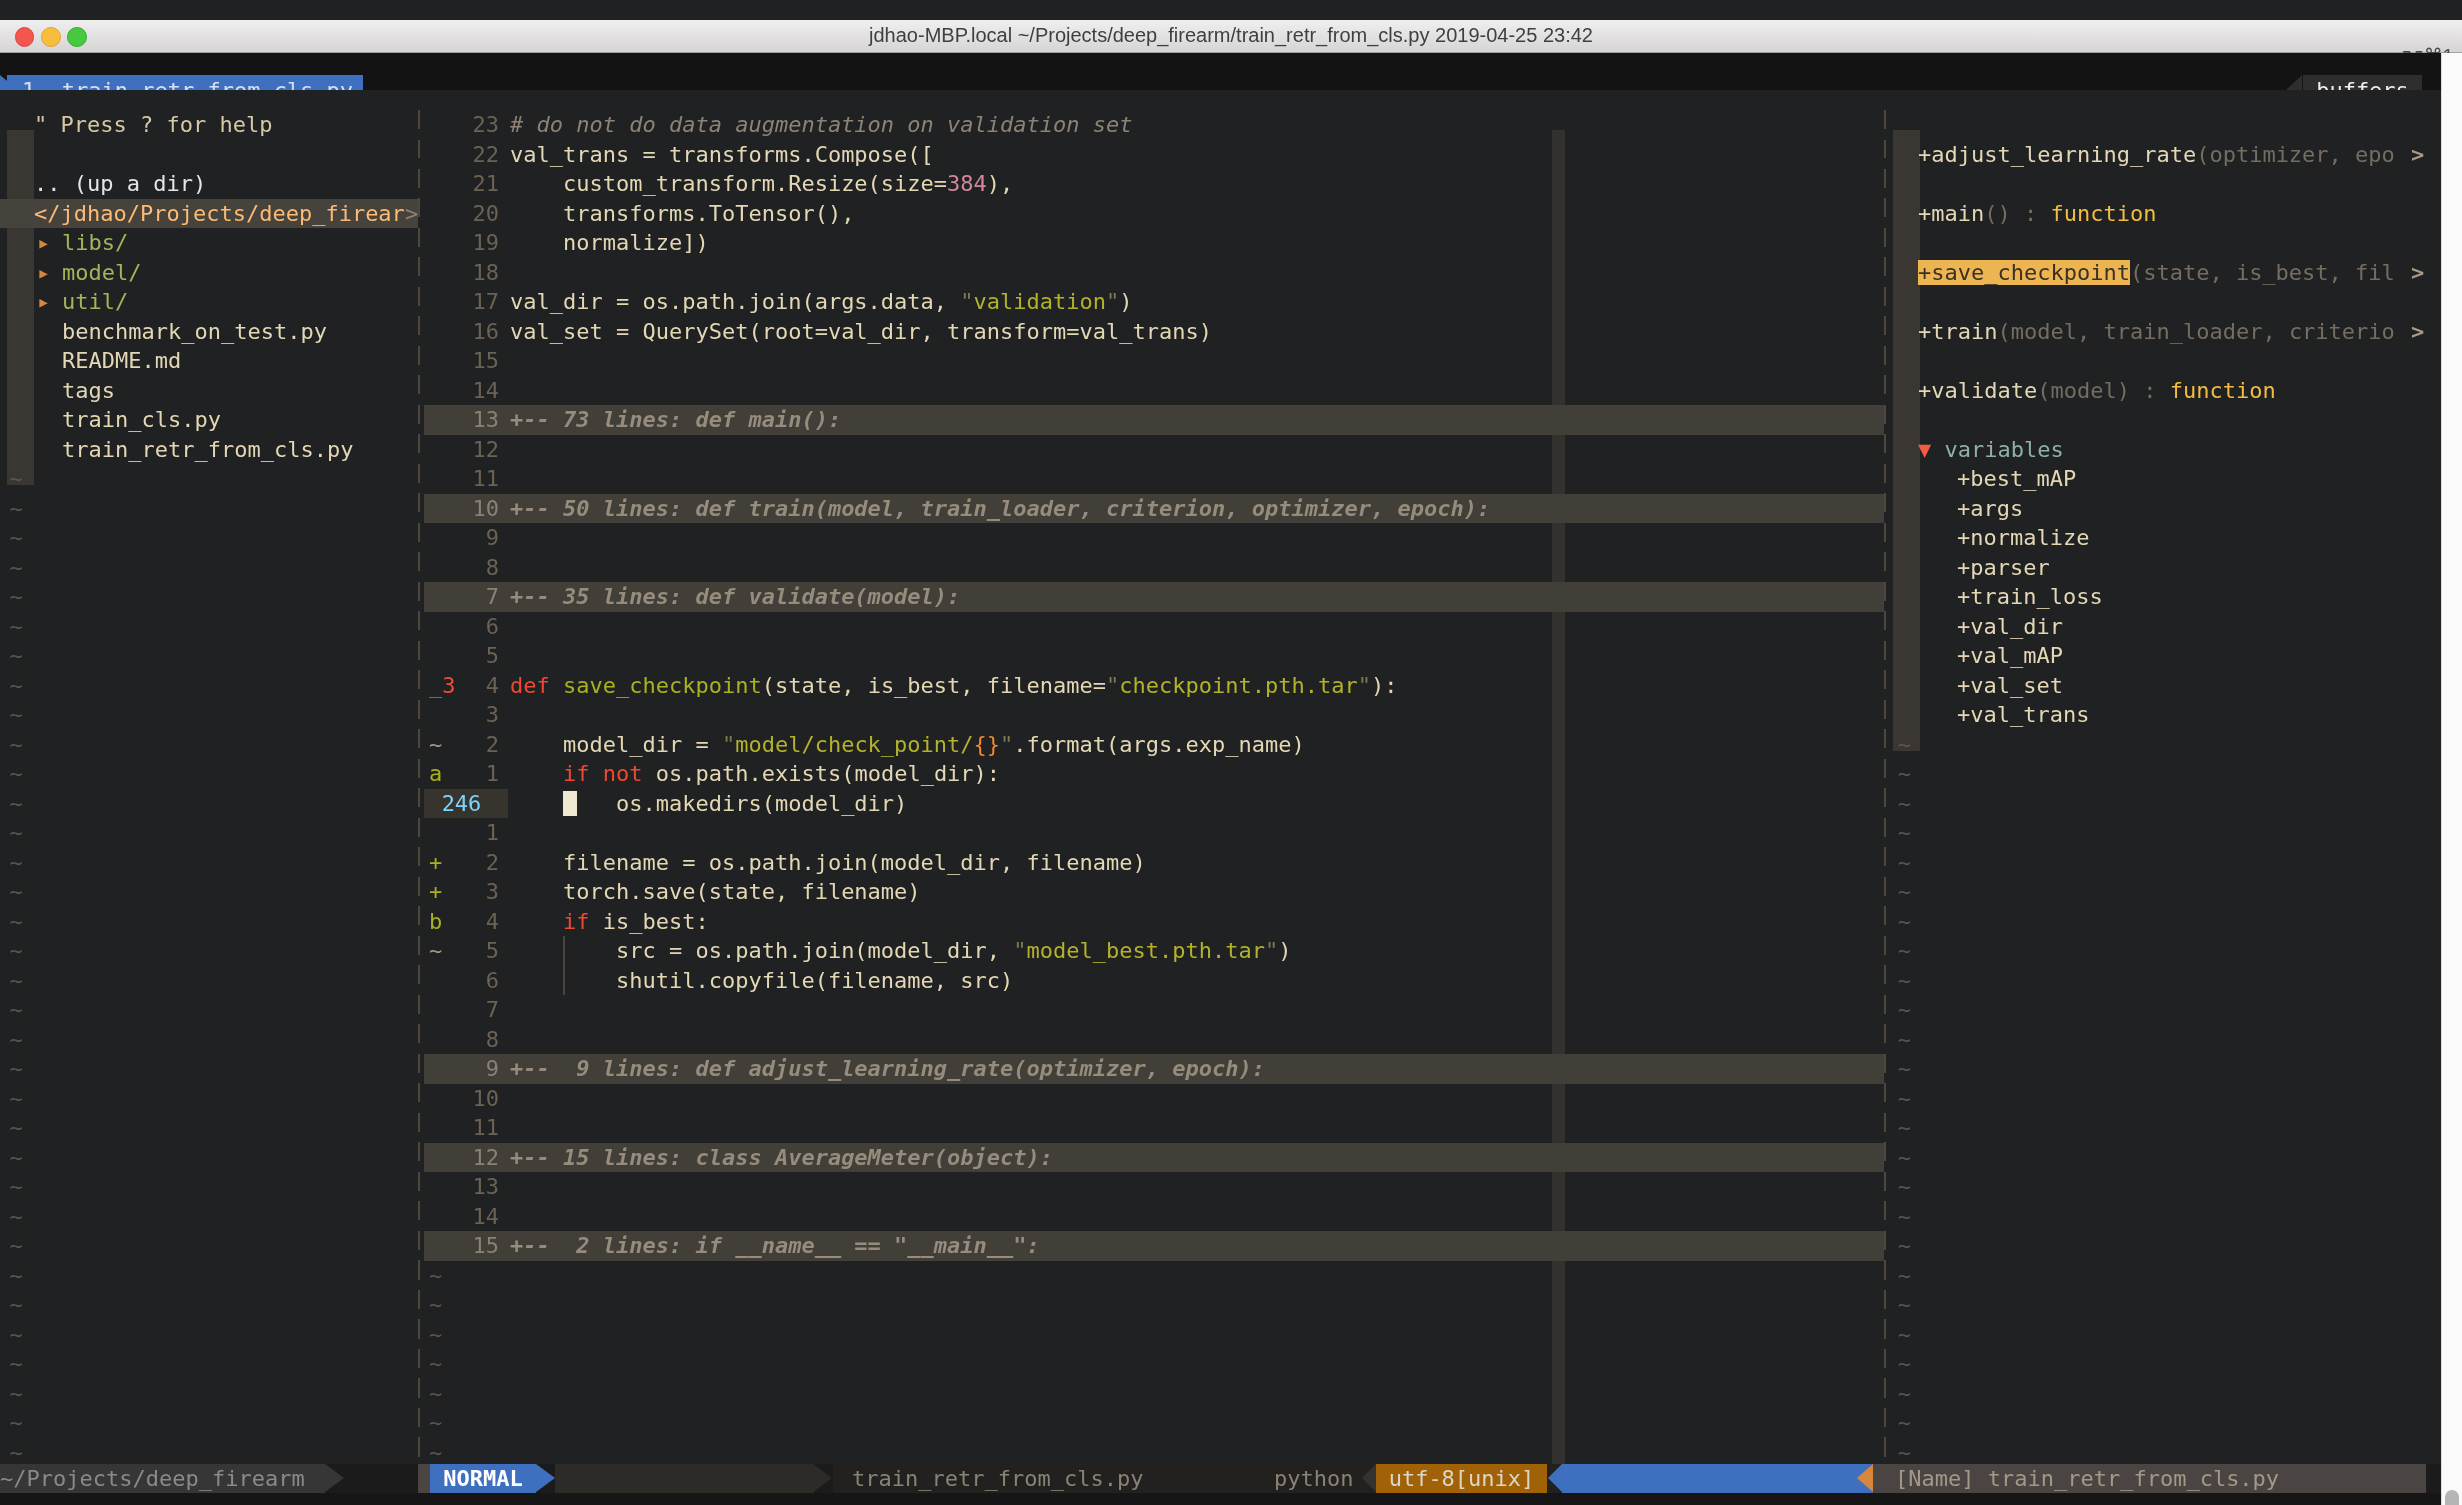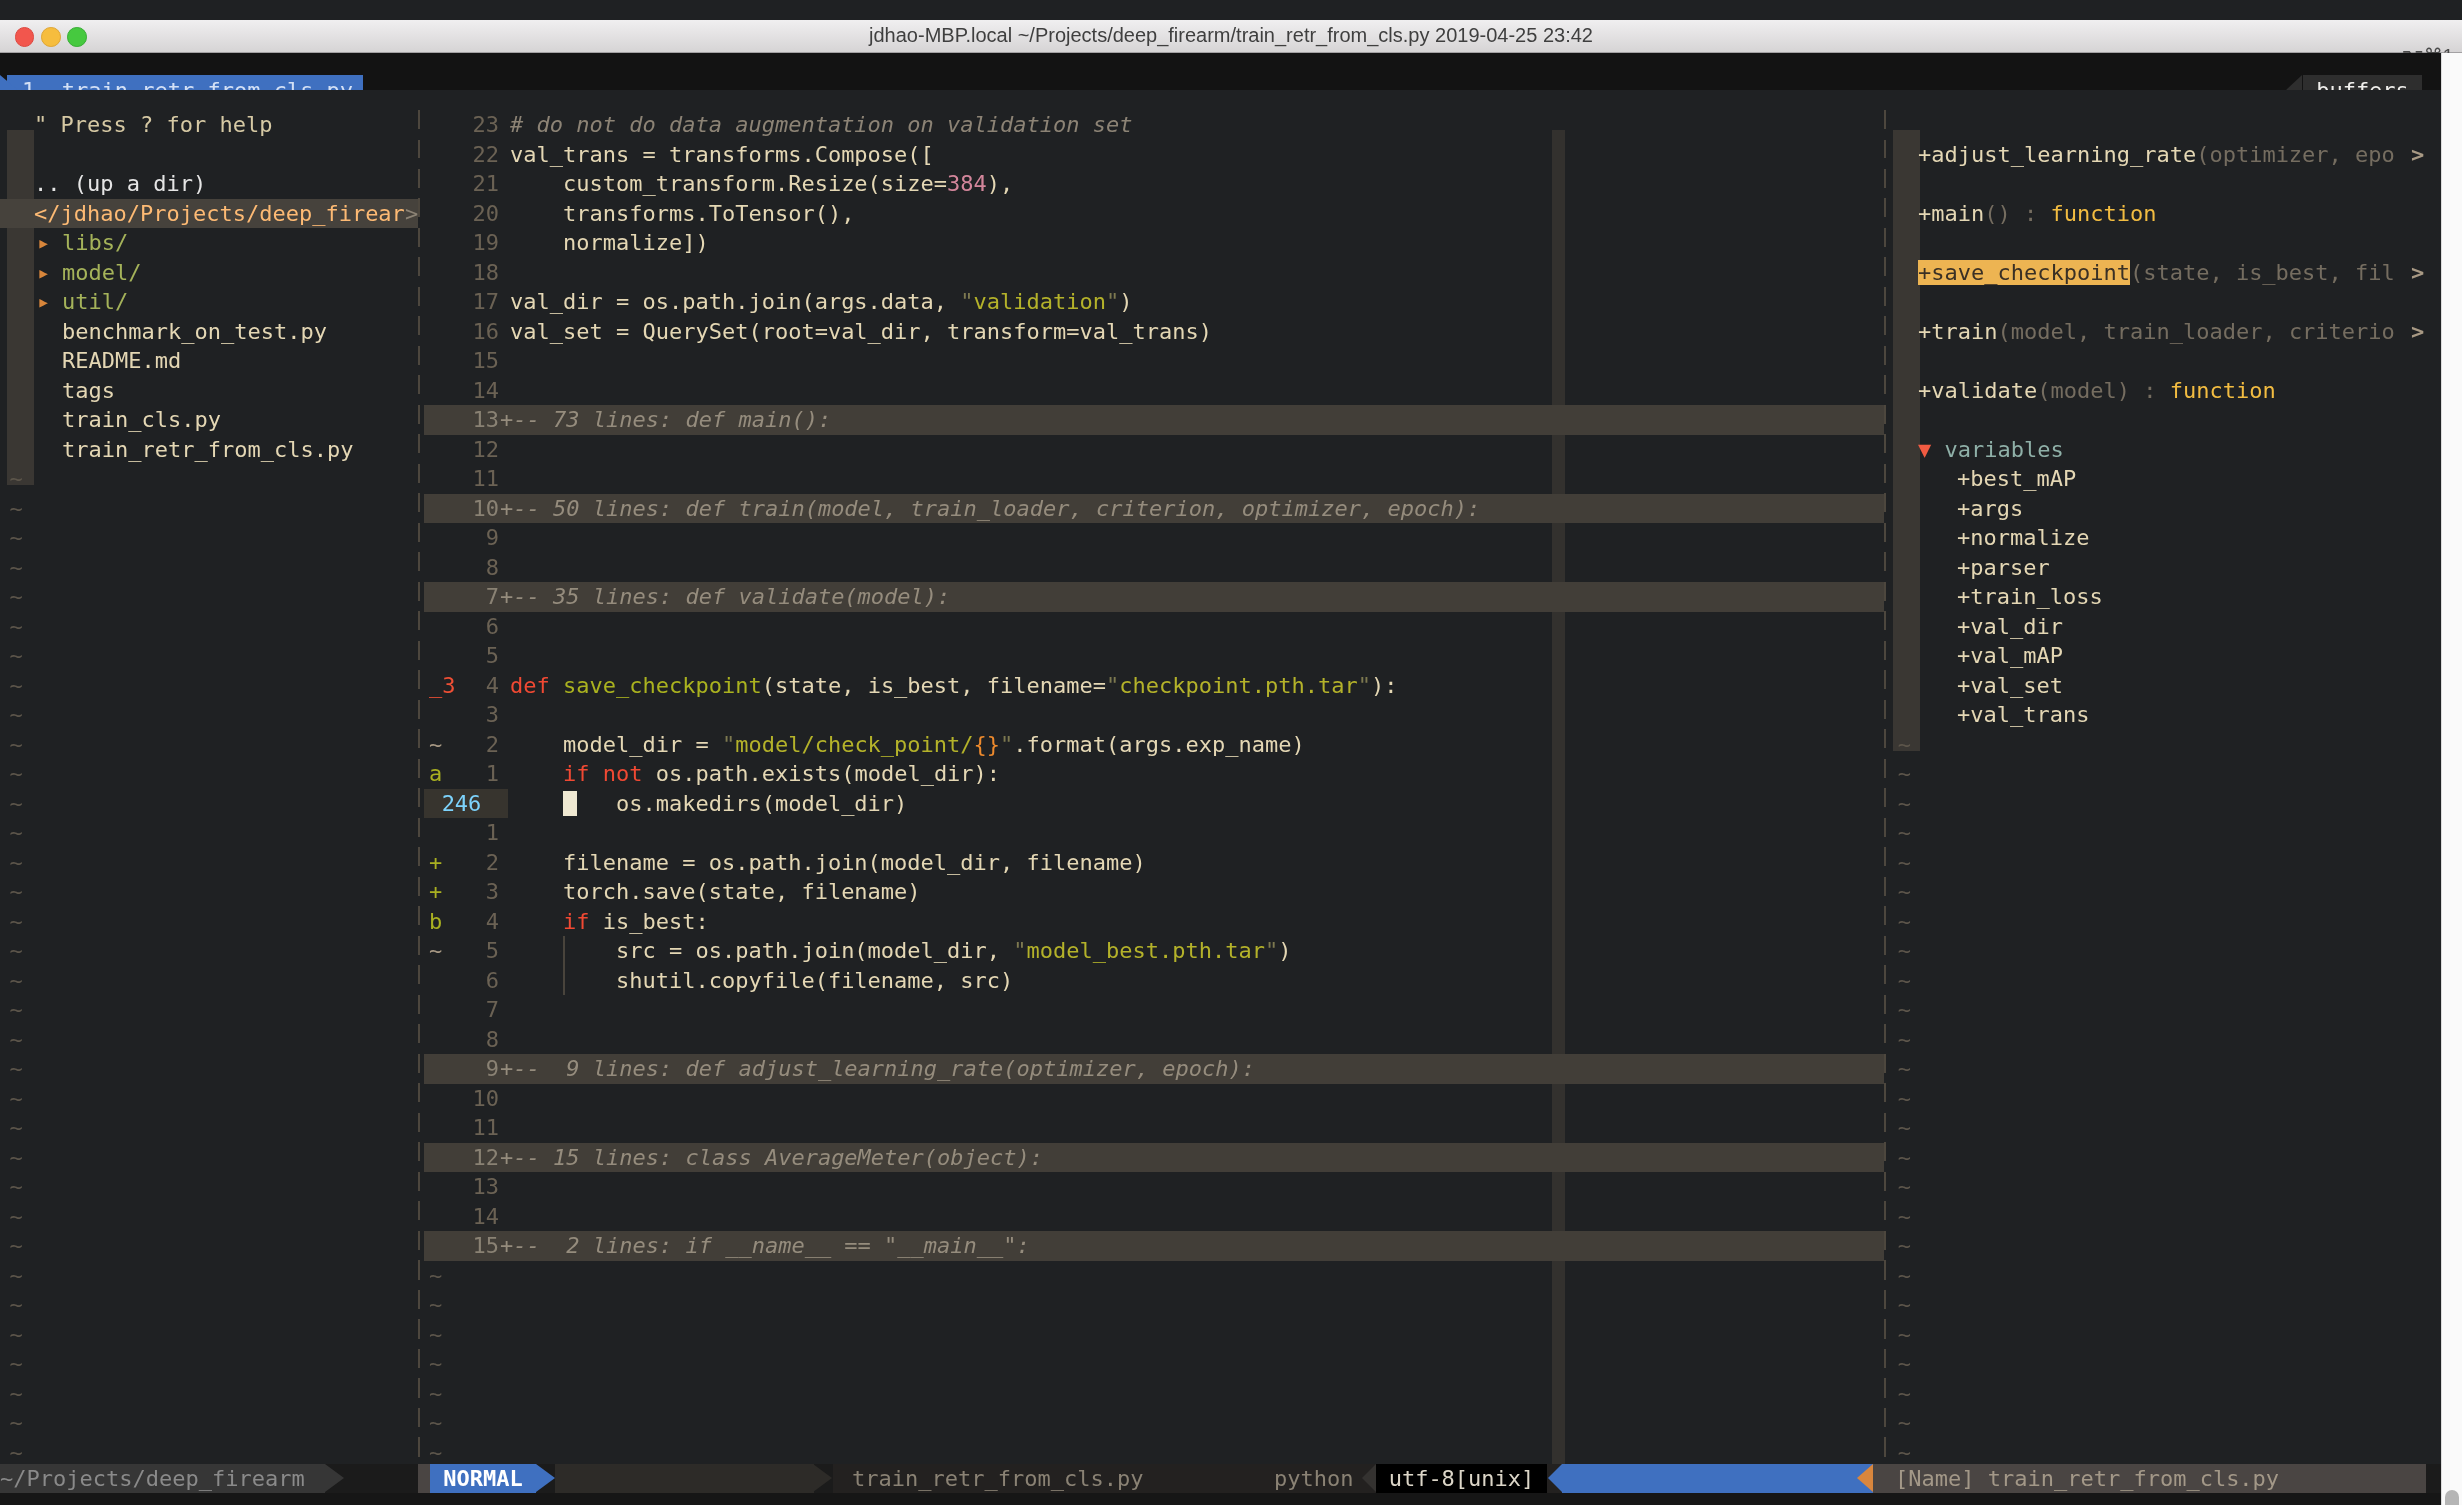--- a/index.html
+++ b/index.html
@@ -42,21 +42,21 @@
   .nt-tilde{padding-left:9.5px;}
   
   #editor{left:424px;top:0;width:1460px;height:1374px;overflow:hidden;}
   #colorcolumn{left:1128px;top:0;bottom:0;width:13px;background:#33312e;z-index:0;}
   .ed-num{position:absolute;left:0;width:75px;text-align:right;color:#6b6254;z-index:2;}
   .ed-sign{position:absolute;left:5.1px;z-index:2;}
   .sg-red{color:#ee4f35;} .sg-green{color:#a9b021;} .sg-gray{color:#a89984;}
   .ed-text{position:absolute;left:86px;z-index:2;}
   .fold-row{background:#423e38;z-index:1;}
   .fold-row .ed-num{color:#8a8274;}
-  .fold-text{position:absolute;left:76px;color:#958c7d;font-style:italic;z-index:2;}
+  .fold-text{position:absolute;left:86px;color:#958c7d;font-style:italic;z-index:2;font-weight:bold;}
   .cur-numbg{position:absolute;left:0;top:0;bottom:0;width:84px;background:#37342e;z-index:1;}
   .cur-num{color:#7dd3fc;text-align:center;}
   .cursor{position:absolute;left:139px;top:2.2px;bottom:2.2px;width:14px;background:#efe9d2;z-index:3;}
   .guide{position:absolute;left:139px;top:0;bottom:0;width:1.5px;background:#49443c;z-index:1;}
   .ed-tilde{padding-left:5.1px;}
   .tk-fg{color:#e4d7b4;} .tk-kw{color:#f04933;} .tk-fn{color:#aab21f;} .tk-st{color:#b4b22a;}
   .tk-sq{color:#7d7950;} .tk-nu{color:#d3869b;} .tk-cm{color:#8c8375;font-style:italic;} .tk-br{color:#ed8a2d;}
   
   #tagbar{left:1889px;top:0;width:552px;height:1374px;overflow:hidden;}
   #tb-strip{left:3.7px;top:0;width:27px;height:621px;background:#3a3733;}
@@ -77,21 +77,21 @@
   #sl-left-arrow{left:325px;width:0;height:0;border-top:14.7px solid transparent;border-bottom:14.7px solid transparent;border-left:19px solid #363636;}
   #sl-cell{left:418px;width:12.5px;background:#4a4543;}
   #sl-mode{left:430px;width:106px;background:#3f70c0;color:#ffffff;font-weight:bold;text-align:center;}
   #sl-mode-arrow{left:536px;width:0;height:0;border-top:14.7px solid transparent;border-bottom:14.7px solid transparent;border-left:19px solid #3f70c0;}
   #sl-hunks{left:555px;width:259px;background:#2d2b28;color:#e8e4da;padding-left:14.7px;box-sizing:border-box;}
   #sl-hunks-arrow{left:813px;width:0;height:0;border-top:14.7px solid transparent;border-bottom:14.7px solid transparent;border-left:19px solid #2d2b28;}
   #sl-mid{left:833px;width:1025px;background:#232120;}
   #sl-file{left:852px;color:#8a8274;}
   #sl-ft{left:1274px;color:#8a8274;}
   #sl-enc-arrow{left:1362px;width:0;height:0;border-top:14.7px solid transparent;border-bottom:14.7px solid transparent;border-right:14.7px solid #343230;}
-  #sl-enc{left:1376px;width:171px;background:#000000;color:#dcd6c8;text-align:center;}
+  #sl-enc{left:1376px;width:171px;background:#a16207;color:#dcd6c8;text-align:center;}
   #sl-pos-arrow{left:1548px;width:0;height:0;border-top:14.7px solid transparent;border-bottom:14.7px solid transparent;border-right:14.7px solid #3f70c0;}
   #sl-pos{left:1562px;width:311px;background:#3f70c0;color:#ffffff;padding-left:16px;box-sizing:border-box;}
   #sl-name-arrow{left:1857px;width:0;height:0;border-top:14.7px solid transparent;border-bottom:14.7px solid transparent;border-right:16px solid #d9863d;z-index:2;}
   #sl-name{left:1873px;width:553px;background:#4a4543;color:#a39888;padding-left:22px;box-sizing:border-box;}
   .branch-icon,.bolt-icon{display:inline-block;vertical-align:middle;margin:0 4.4px;}
   
   #cmdline{left:0;top:1473px;width:2462px;height:32px;background:#161616;}
   
   #scrollbar{left:2441px;top:33px;width:21px;height:1472px;background:#fafafa;border-left:0.7px solid #dcdcdc;box-sizing:border-box;}
   #scroll-thumb{left:2.9px;width:14px;top:1417px;height:51px;background:#b5b5b5;border-radius:7.3px;}

